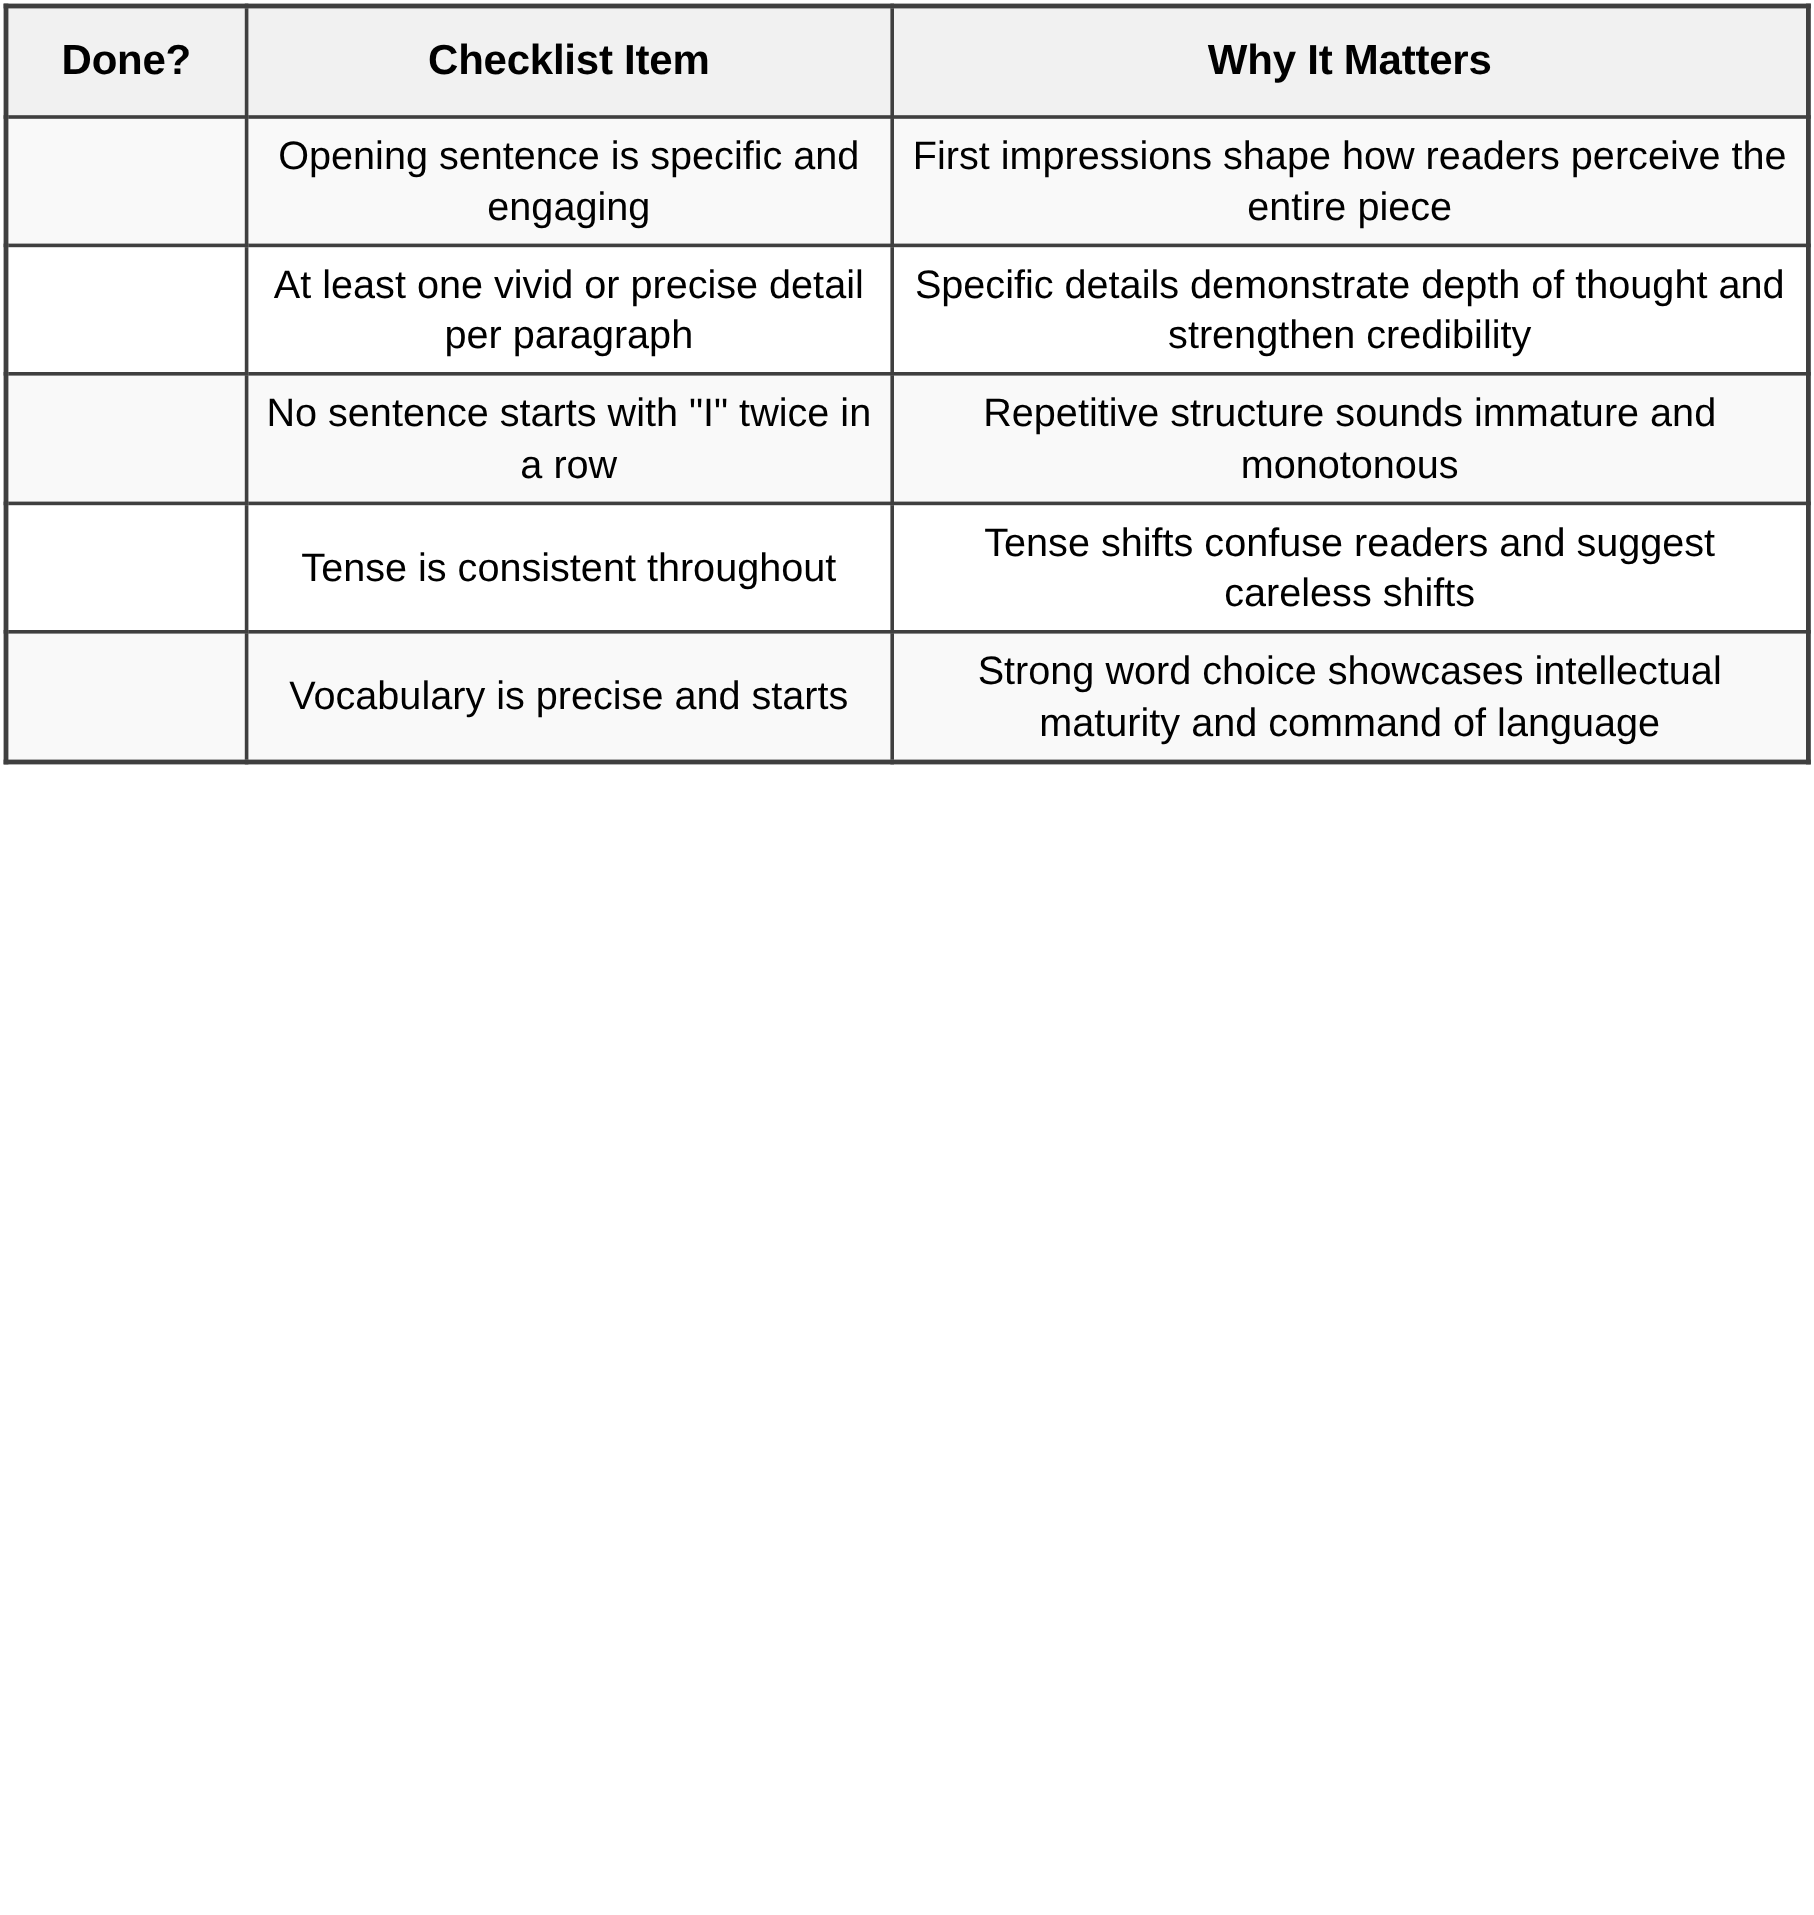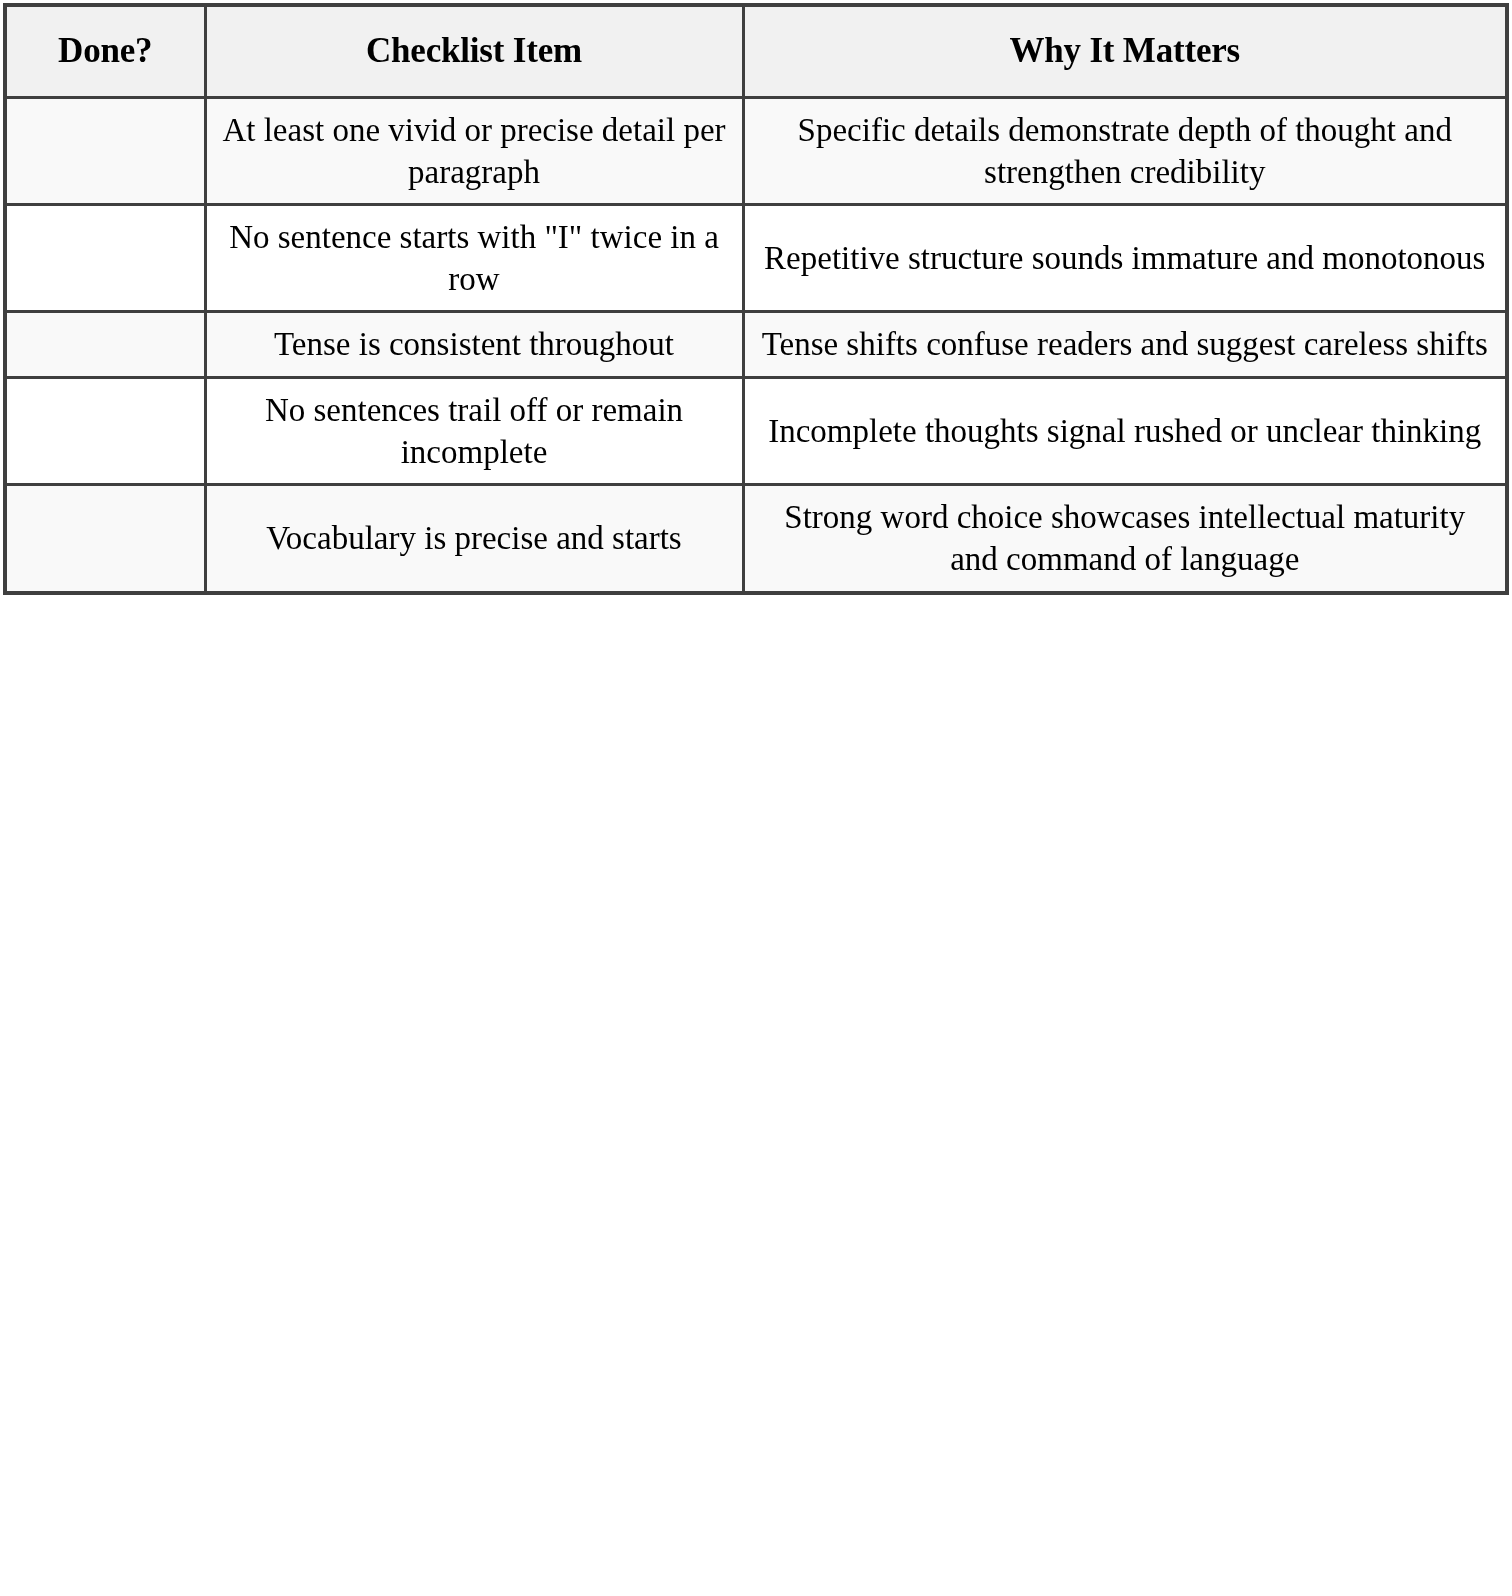--- a/index.html
+++ b/index.html
@@ -1,15 +1,15 @@
 <!DOCTYPE html>
 <html><head>
 <meta charset="utf-8">
 <style>
-  * { box-sizing: border-box; font-family: Liberation Serif, serif; }
+  * { box-sizing: border-box; }
   html, body {
     margin: 0;
     padding: 0;
     background: #ffffff;
     width: 1512px;
     height: 1596px;
     overflow: hidden;
   }
   body {
     font-family: "Liberation Sans", sans-serif;
@@ -68,37 +68,37 @@
   <thead>
     <tr>
       <th>Done?</th>
       <th>Checklist Item</th>
       <th>Why It Matters</th>
     </tr>
   </thead>
   <tbody id="checklist-body">
       <tr>
         <td class="done-cell"></td>
+        <td>Opening sentence is specific and engaging</td>
+        <td>First impressions shape how readers perceive the entire piece</td>
+      </tr>
+      <tr>
+        <td class="done-cell"></td>
         <td>At least one vivid or precise detail per paragraph</td>
         <td>Specific details demonstrate depth of thought and strengthen credibility</td>
       </tr>
       <tr>
         <td class="done-cell"></td>
         <td>No sentence starts with "I" twice in a row</td>
         <td>Repetitive structure sounds immature and monotonous</td>
       </tr>
       <tr>
         <td class="done-cell"></td>
         <td>Tense is consistent throughout</td>
         <td>Tense shifts confuse readers and suggest careless shifts</td>
       </tr>
       <tr>
         <td class="done-cell"></td>
-        <td>No sentences trail off or remain incomplete</td>
-        <td>Incomplete thoughts signal rushed or unclear thinking</td>
-      </tr>
-      <tr>
-        <td class="done-cell"></td>
         <td>Vocabulary is precise and starts</td>
         <td>Strong word choice showcases intellectual maturity and command of language</td>
       </tr>
     </tbody>
 </table>
 
 </body></html>

